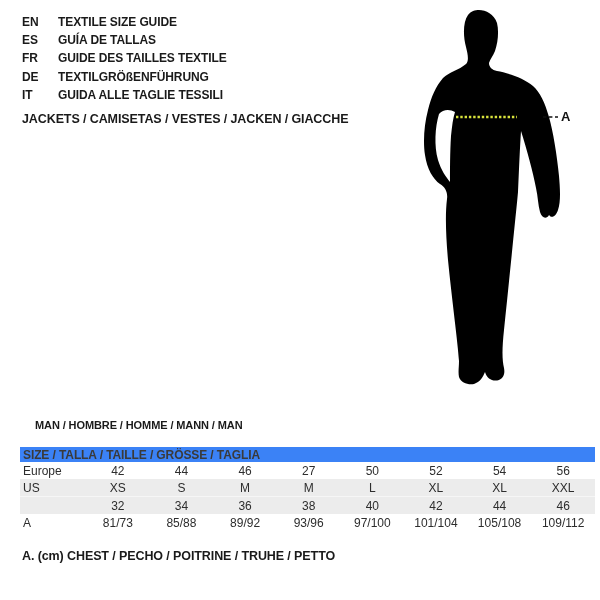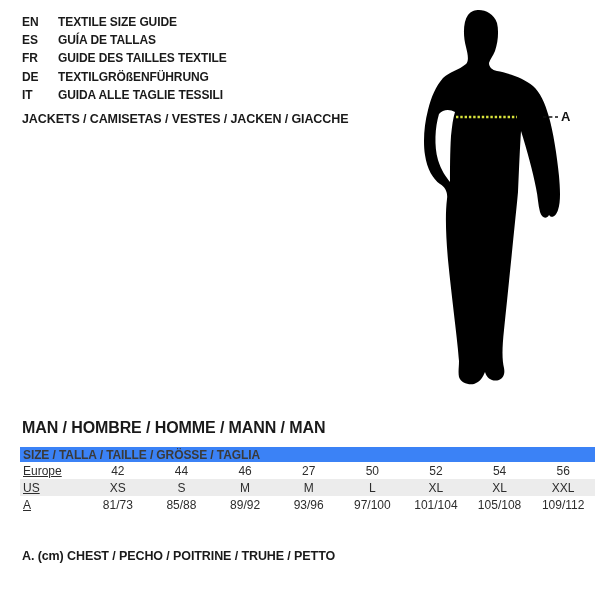--- a/index.html
+++ b/index.html
@@ -12,30 +12,30 @@
   .lang-row{display:flex;line-height:18.2px;font-size:12px;font-weight:bold;letter-spacing:-0.1px;}
   .lang-code{width:36px;flex:0 0 36px;}
   
   .categories{position:absolute;left:22px;top:110px;}
   .cat-line{font-size:12.5px;font-weight:bold;line-height:19px;letter-spacing:-0.1px;}
   
   .figure-wrap{position:absolute;left:390px;top:0;width:210px;height:400px;}
   .figure-wrap svg{position:absolute;left:0;top:0;}
   .measure-label{position:absolute;left:171px;top:109px;font-size:13px;font-weight:bold;color:#111;}
   
-  .section-title{position:absolute;left:22px;top:419px;font-size:16px;font-weight:bold;letter-spacing:-0.1px;}
+  .section-title{position:absolute;left:35px;top:419px;font-size:11px;font-weight:bold;letter-spacing:-0.1px;}
   
   .size-table{position:absolute;left:20px;top:447px;}
   table{border-collapse:collapse;table-layout:fixed;width:575px;}
   tr.head td{
     background:#3b82f6;font-weight:bold;font-size:12px;height:15px;
     padding:0 0 0 3px;color:#3a3a3a;text-align:left;letter-spacing:-0.1px;
   }
   tbody td{height:17px;font-size:12px;text-align:center;color:#2d2d2d;padding:0;}
-  td.lbl{text-align:left;padding-left:3px;text-decoration:underline;}
+  td.lbl{text-align:left;padding-left:3px;}
   tr.alt{background:#ececec;}
   tr.alt2{background:#ececec;border-top:1px solid #f6f6f6;}
   
   .footnote{position:absolute;left:22px;top:549px;font-size:12.5px;font-weight:bold;letter-spacing:-0.1px;}
 </style>
 </head>
 <body>
 
 <div class="lang-block">
   <div class="lang-row">
@@ -146,20 +146,31 @@
         <td class="lbl">US</td>
         <td>XS</td>
         <td>S</td>
         <td>M</td>
         <td>M</td>
         <td>L</td>
         <td>XL</td>
         <td>XL</td>
         <td>XXL</td>
       </tr>
+      <tr class="alt2">
+        <td class="lbl"></td>
+        <td>32</td>
+        <td>34</td>
+        <td>36</td>
+        <td>38</td>
+        <td>40</td>
+        <td>42</td>
+        <td>44</td>
+        <td>46</td>
+      </tr>
       <tr>
         <td class="lbl">A</td>
         <td>81/73</td>
         <td>85/88</td>
         <td>89/92</td>
         <td>93/96</td>
         <td>97/100</td>
         <td>101/104</td>
         <td>105/108</td>
         <td>109/112</td>

